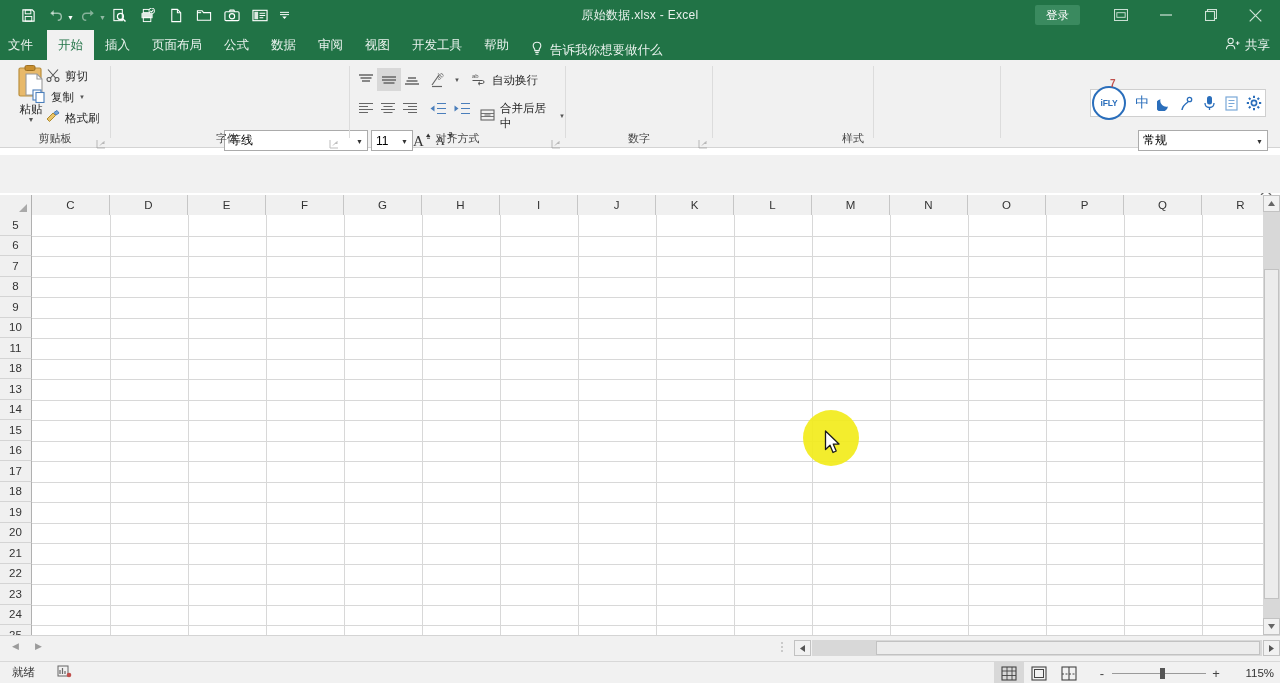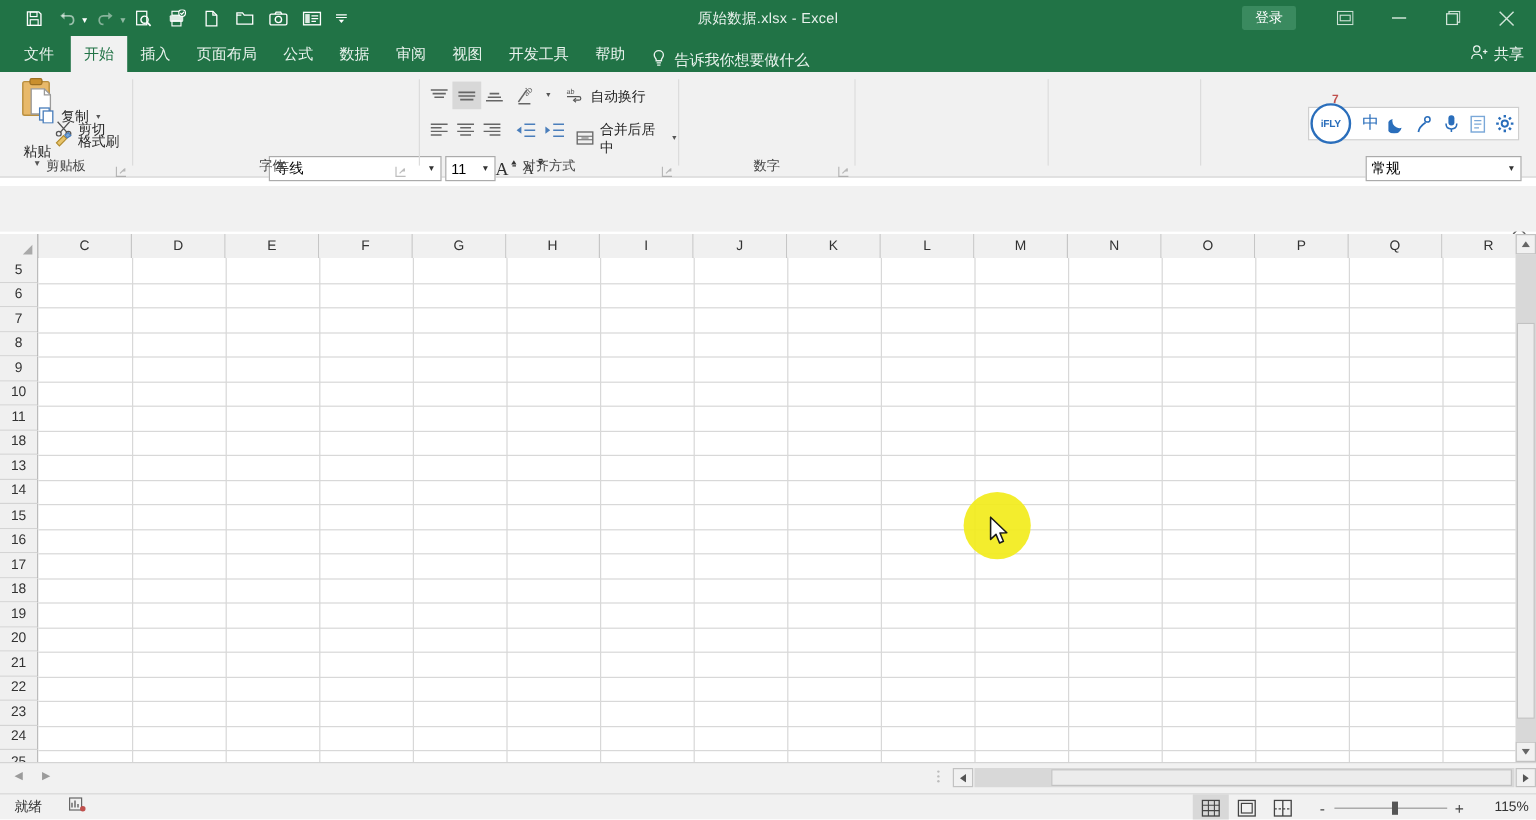--- a/index.html
+++ b/index.html
@@ -42,21 +42,21 @@
 
   
   .tabs {
     position: absolute; left: 0; top: 30px; width: 1280px; height: 30px;
     background: #217346; display: flex; align-items: flex-end;
   }
   .tab {
     font-size: 12.5px; color: #eaf3ee; padding: 0 11px; height: 30px;
     display: flex; align-items: center; white-space: nowrap;
   }
-  .tab.first { padding-left: 20px; padding-right: 14px; margin-top: 40px; }
+  .tab.first { padding-left: 8px; padding-right: 14px; margin-top: 40px; }
   .tab.active { background: #f1f1f1; color: #217346; }
   .tellme { display: flex; align-items: center; gap: 6px; padding-left: 10px; color: #eaf3ee; font-size: 12.5px;}
   .bulb { width: 14px; height: 16px; }
   .share {
     position: absolute; right: 10px; top: 30px; height: 30px; display: flex;
     align-items: center; gap: 5px; color: #eaf3ee; font-size: 12.5px;
   }
 
   
   .ribbon {
@@ -70,21 +70,21 @@
   }
   .gdivider { position: absolute; top: 6px; width: 1px; height: 72px; background: #dcdcdc; }
   .dlauncher { position: absolute; bottom: 3px; right: 4px; width: 10px; height: 10px; opacity:.55;}
   .mini-caret { font-size: 6px; color: #555; }
 
   
   .paste-btn {
     position: absolute; left: 8px; top: 4px; width: 46px; text-align: center;
   }
   .paste-icon { width: 34px; height: 38px; margin: 0 auto; }
-  .paste-label { font-size: 11.5px; color: #262626; margin-top: 17px; }
+  .paste-label { font-size: 11.5px; color: #262626; margin-top: 0px; }
   .paste-arrow { font-size: 7px; color: #555; line-height: 6px; }
 
   .clip-item {
     position: absolute; display: flex; align-items: center; gap: 5px; font-size: 11.5px; color: #262626;
   }
 
   
   .fontbox {
     position: absolute; left: 113px; top: 70px; width: 144px; height: 21px;
     background: #fff; border: 1px solid #ababab; display: flex; align-items: center;
@@ -352,21 +352,21 @@
             <rect x="5" y="4" width="22" height="28" rx="1.5" fill="#e8b96a" stroke="#b98f3e" stroke-width="1.2"></rect>
             <rect x="11" y="1.5" width="10" height="5" rx="1.5" fill="#c98f2e" stroke="#9c6f22" stroke-width="1"></rect>
             <path d="M12 10h11l5 5v16H12z" fill="#fff" stroke="#9a9a9a" stroke-width="1.1"></path>
             <path d="M23 10v5h5" fill="none" stroke="#9a9a9a" stroke-width="1.1"></path>
           </svg>
         </div>
         <div class="paste-label">粘贴</div>
         <div class="paste-arrow">▼</div>
       </div>
 
-      <div class="clip-item" style="left:46px; top:8px;margin-top:32px;">
+      <div class="clip-item" style="left:46px; top:8px;">
         <span>
           <svg width="14" height="14" viewBox="0 0 14 14">
               <path d="M2 1.5l8 9M12 1.5l-8 9" stroke="#555" stroke-width="1.1" fill="none"></path>
               <circle cx="3" cy="11.5" r="2" fill="none" stroke="#555" stroke-width="1.1"></circle>
               <circle cx="11" cy="11.5" r="2" fill="none" stroke="#555" stroke-width="1.1"></circle>
             </svg>
         </span>
         <span>剪切</span>
       </div>
 
@@ -610,20 +610,24 @@
       <div class="dlauncher">
         <svg width="10" height="10" viewBox="0 0 10 10">
             <path d="M1 1v8h8" stroke="#888" stroke-width="1" fill="none"></path>
             <path d="M4 6.5l4-4" stroke="#888" stroke-width="1"></path>
             <path d="M8.5 2v3h-3z" fill="#888"></path>
           </svg>
       </div>
     </div>
     <div class="gdivider" style="left:712px;"></div>
 
+    <div class="rgroup" style="left:713px; width:160px;">
+
+      <div class="glabel" style="left:60px; width:160px;">样式</div>
+    </div>
     <div class="gdivider" style="left:873px;"></div>
 
     <div class="gdivider" style="left:1000px;"></div>
 
 
     <div class="collapse-ribbon">
       <svg width="12" height="9" viewBox="0 0 12 9">
           <path d="M1 7l5-5 5 5" fill="none" stroke="#666" stroke-width="1.3"></path>
         </svg>
     </div>

